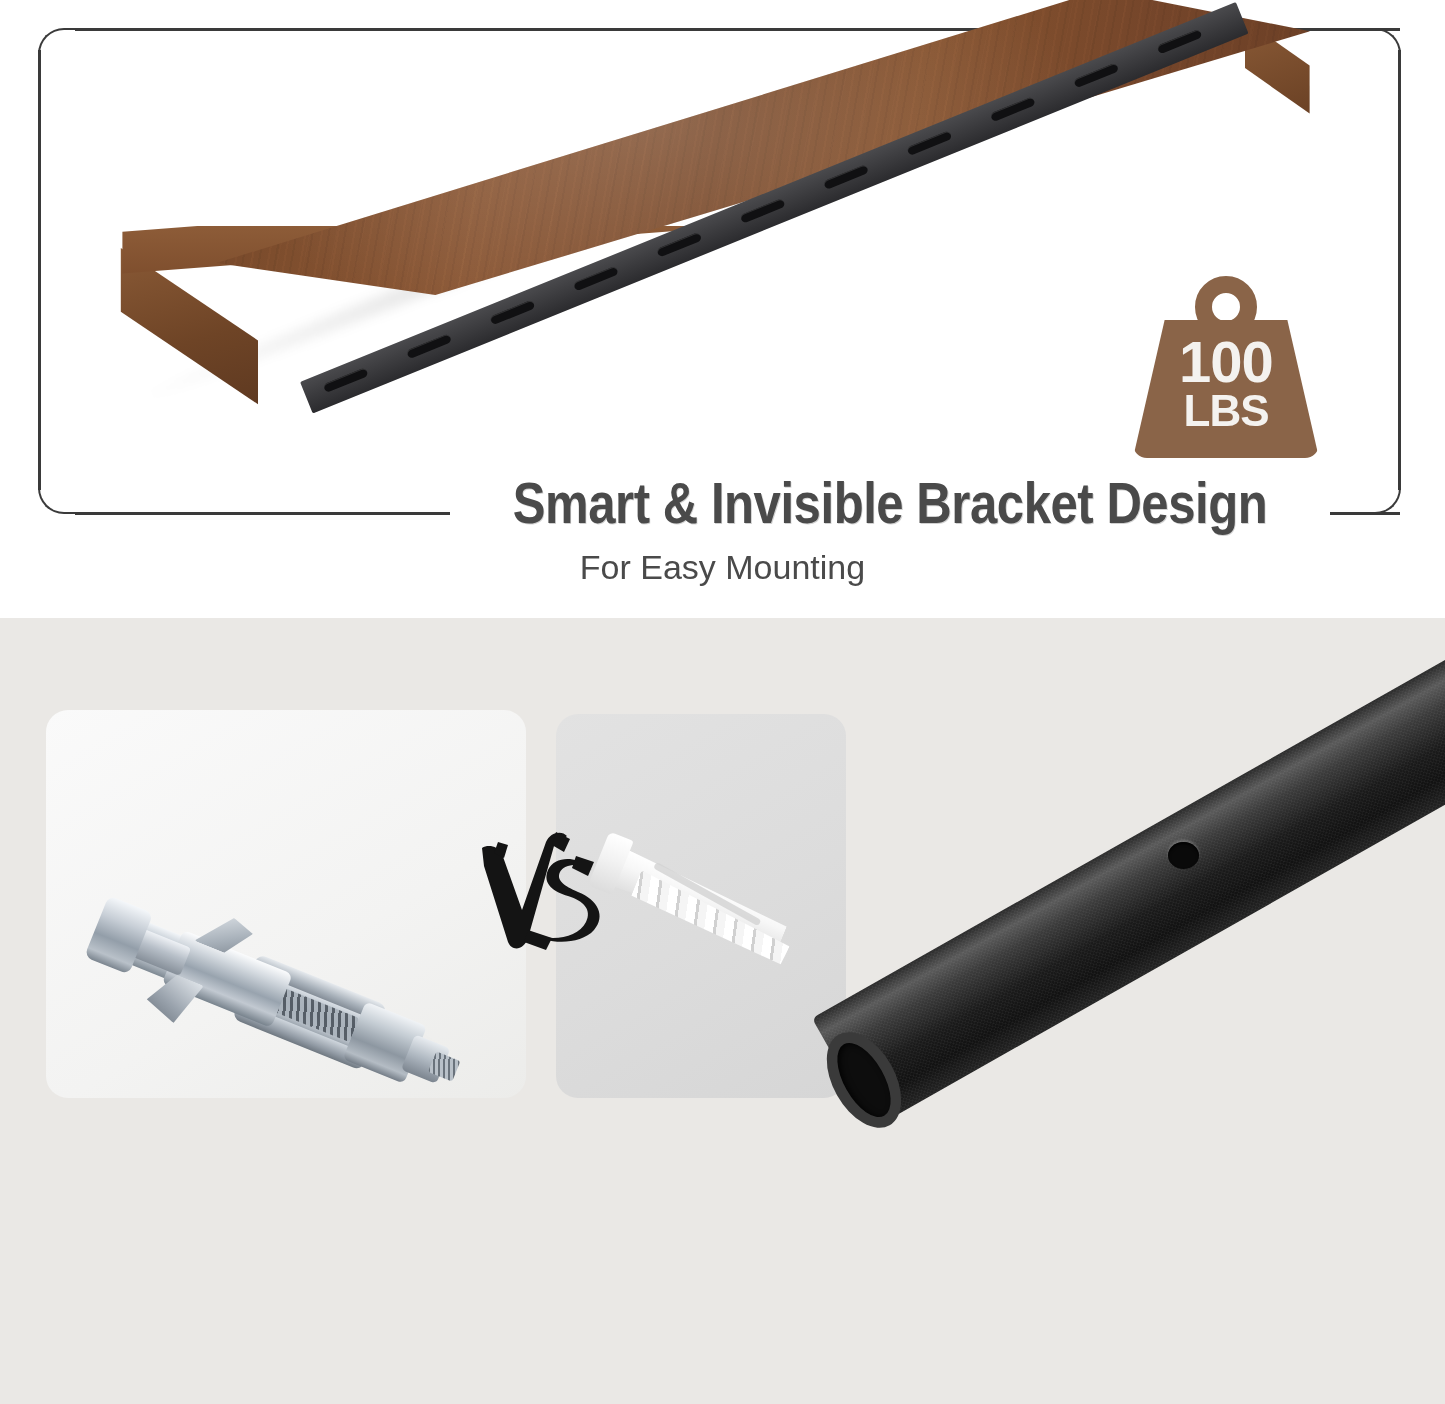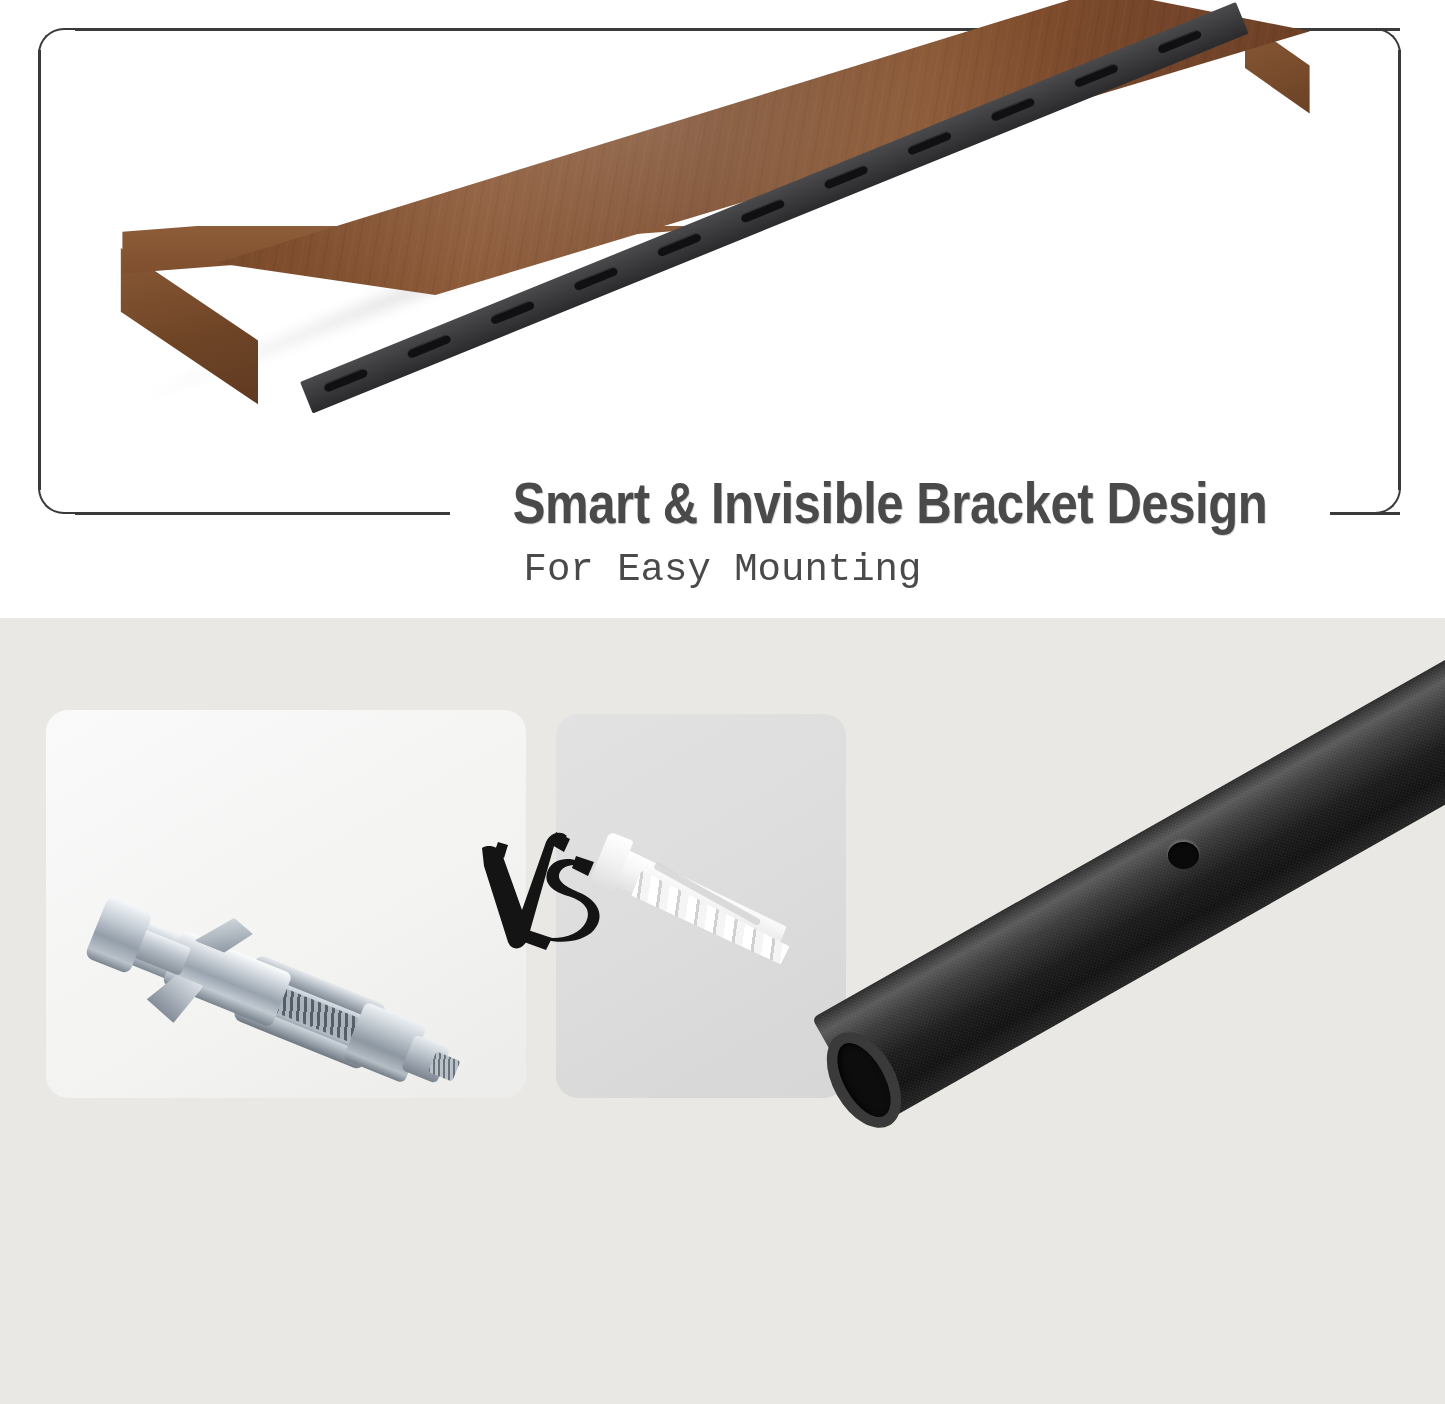--- a/index.html
+++ b/index.html
@@ -199,24 +199,23 @@
     transform: scaleX(0.86);
     transform-origin: center center;
     white-space: nowrap;
     text-shadow: 1px 1px 0 rgba(0,0,0,.18);
   }
   #subheadline {
     position: absolute;
     left: 0px; top: 548px;
     width: 1445px;
     text-align: center;
-    font-size: 39px;
+    font-size: 34px;
     color: #4a4a4a;
     font-weight: normal;
-    font-family: Liberation Mono, monospace;
   }
 
   
   #bottom-panel {
     position: absolute;
     left: 0; top: 618px;
     width: 1445px; height: 786px;
     background: #eae8e5;
     overflow: hidden;
   }
@@ -458,20 +457,28 @@
         <span class="rail-slot" style="left:380px"></span>
         <span class="rail-slot" style="left:470px"></span>
         <span class="rail-slot" style="left:560px"></span>
         <span class="rail-slot" style="left:650px"></span>
         <span class="rail-slot" style="left:740px"></span>
         <span class="rail-slot" style="left:830px"></span>
         <span class="rail-slot" style="left:920px"></span>
       </div>
     </div>
 
+    <div id="weight-badge">
+      <div id="badge-ring"></div>
+      <div id="badge-body"></div>
+      <div id="badge-text">
+        <span id="badge-num">100</span>
+        <span id="badge-unit">LBS</span>
+      </div>
+    </div>
 
     <div id="headline">Smart &amp; Invisible Bracket Design</div>
     <div id="subheadline">For Easy Mounting</div>
   </div>
 
   <div id="bottom-panel">
 
     <div id="card-metal">
       <div id="metal-anchor-shadow"></div>
       <div id="metal-anchor">

